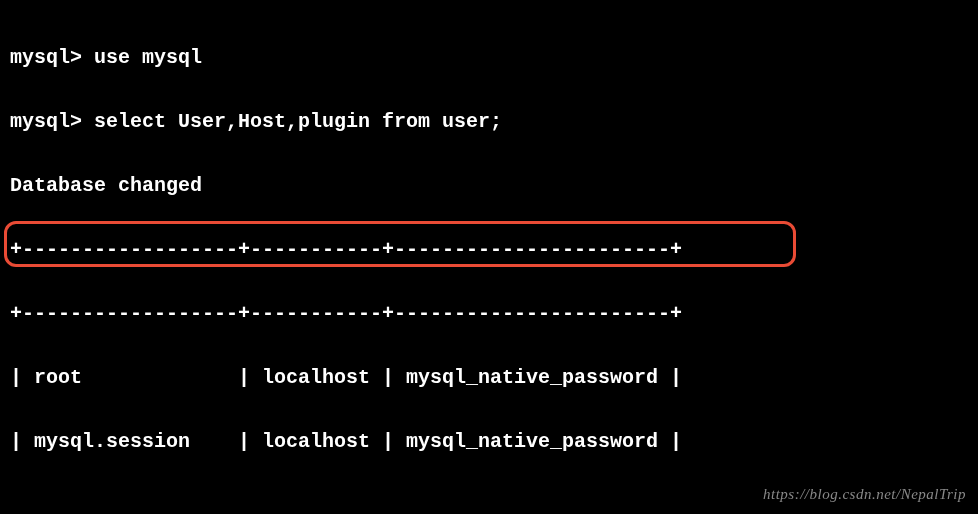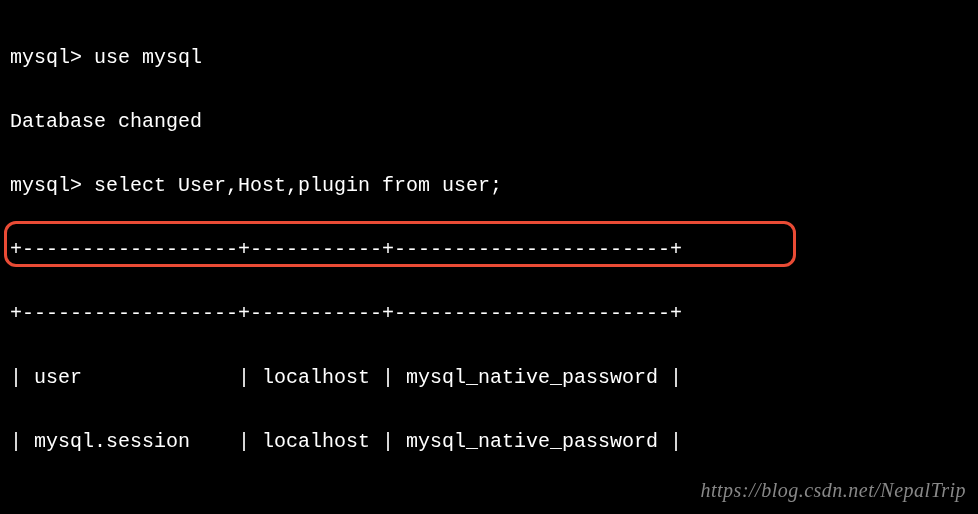--- a/index.html
+++ b/index.html
@@ -17,52 +17,53 @@
       width: 978px;
       height: 514px;
       position: relative;
       overflow: hidden;
     }
     .terminal {
       white-space: pre;
     }
     .line {
       display: block;
+      font-weight: bold;
     }
     .highlight-box {
       position: absolute;
       border: 3px solid #e94b35;
       border-radius: 12px;
       left: 4px;
       top: 221px;
       width: 792px;
       height: 46px;
       pointer-events: none;
     }
     .watermark {
       position: absolute;
       bottom: 8px;
       right: 12px;
       color: #888;
-      font-size: 20px;
+      font-size: 15px;
       font-family: 'Times New Roman', serif;
       font-style: italic;
       letter-spacing: 0.5px;
     }
   </style>
 </head>
 <body>
 
 <div class="terminal">
 <span class="line"><span>mysql&gt;</span> <span>use mysql</span></span>
+<span class="line"><span>mysql&gt;</span> <span>select User,Host,plugin from user;</span></span>
 <span class="line">Database changed</span>
-<span class="line"><span>mysql&gt;</span> <span>select User,Host,plugin from user;</span></span>
 <span class="line">+------------------+-----------+-----------------------+</span>
 <span class="line">+------------------+-----------+-----------------------+</span>
-<span class="line">| user             | localhost | mysql_native_password |</span>
+<span class="line">| root             | localhost | mysql_native_password |</span>
 <span class="line">| mysql.session    | localhost | mysql_native_password |</span>
 
 
 
 
 
 
 </div>
 
 <div class="highlight-box"></div>

